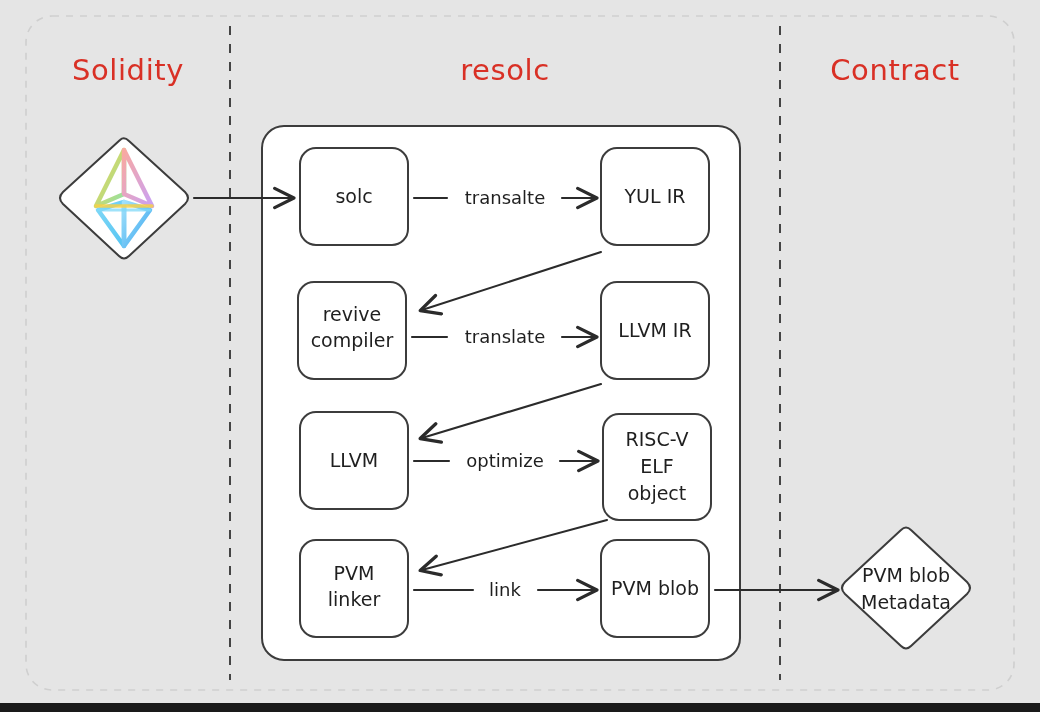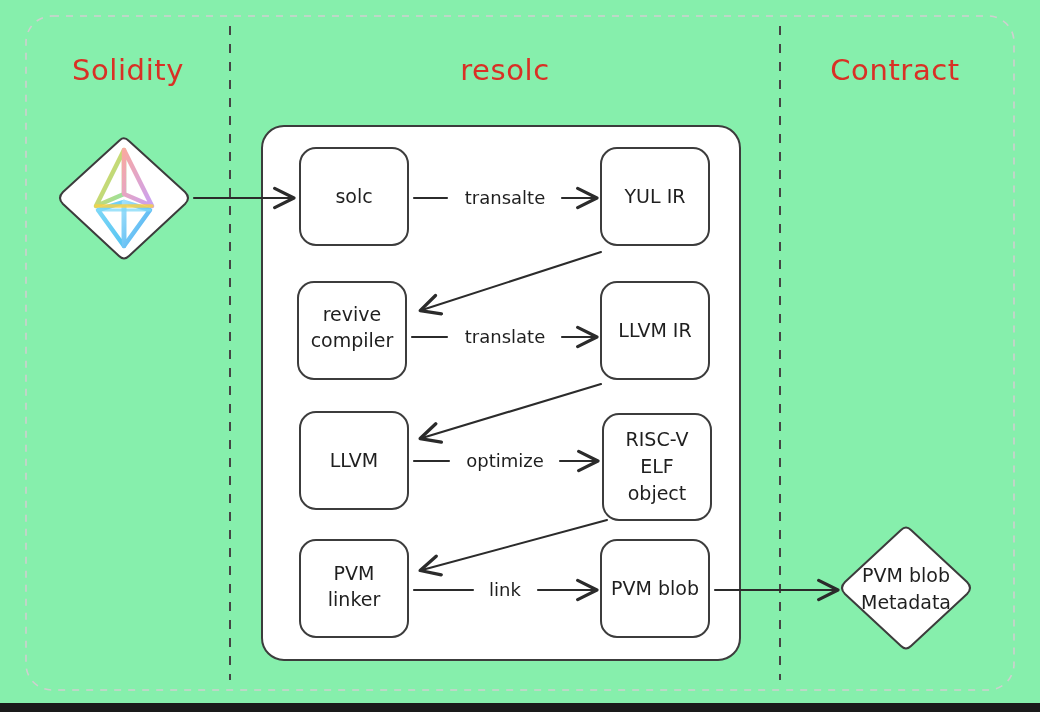--- a/index.html
+++ b/index.html
@@ -8,21 +8,21 @@
     padding: 0;
     background: #ffffff;
   }
   body {
     font-family: "DejaVu Sans", sans-serif;
   }
   #canvas {
     position: relative;
     width: 1040px;
     height: 712px;
-    background: #86efac;
+    background: #e5e5e5;
     overflow: hidden;
   }
   #diagram {
     position: absolute;
     left: 0;
     top: 0;
     width: 1040px;
     height: 712px;
   }
   .lane-title {

